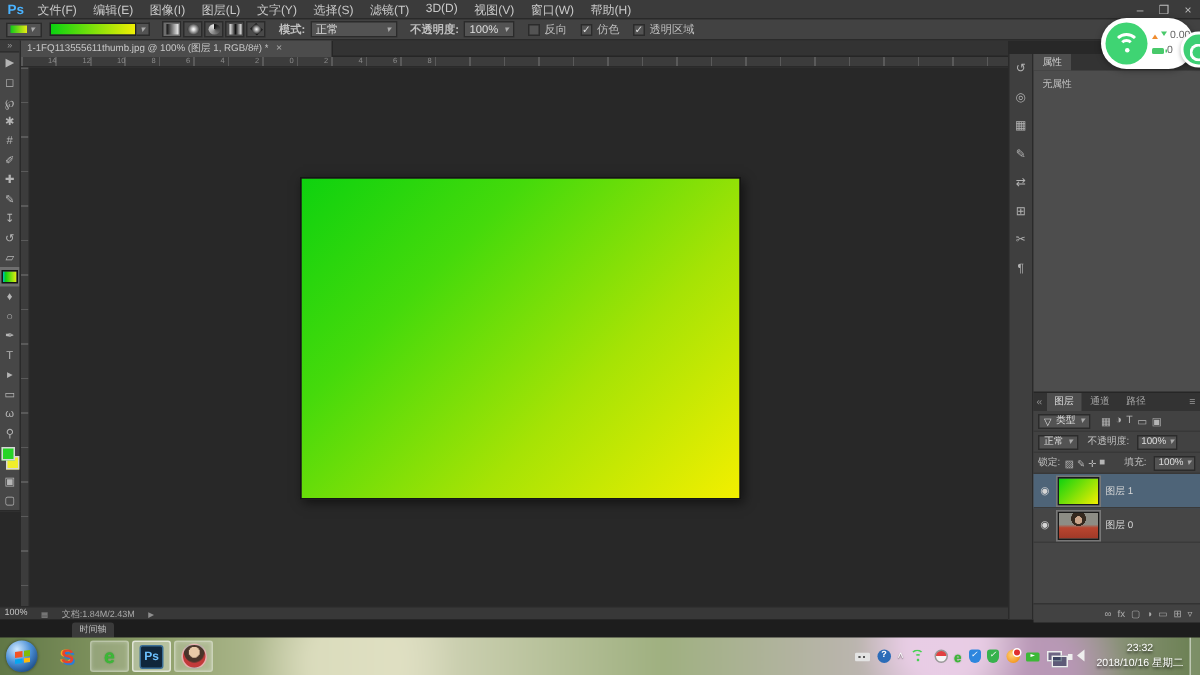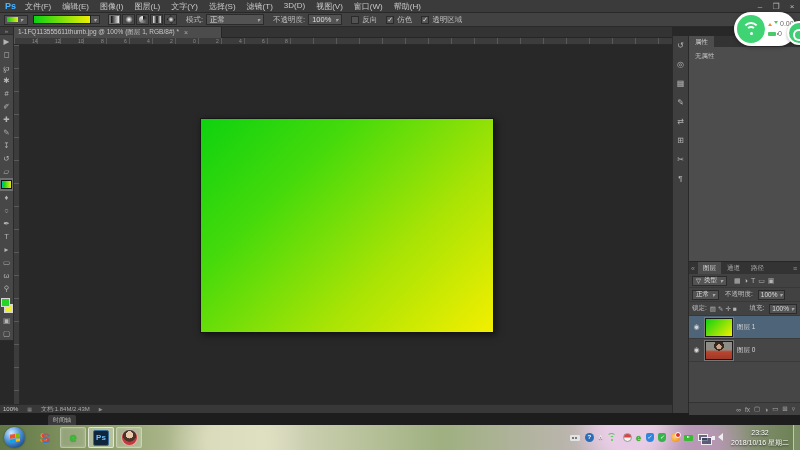--- a/index.html
+++ b/index.html
@@ -28,21 +28,21 @@
   .grad-arrow { width:9px; height:9px; background:#535353; border:1px solid #2b2b2b; border-left:none; display:flex; align-items:center; justify-content:center; margin-right:8px; }
   .type-btns { display:flex; gap:1px; margin-right:9px; }
   .type-btn { width:13px; height:11px; background:#4a4a4a; border:1px solid #2b2b2b; display:flex; align-items:center; justify-content:center; }
   .type-btn.on { background:#6d6d6d; }
   .type-btn i { width:8px; height:7px; display:block; }
   .tb-linear i { background:linear-gradient(90deg,#111,#eee); }
   .tb-radial i { background:radial-gradient(circle,#eee 10%,#111 90%); border-radius:50%; }
   .tb-angle  i { background:conic-gradient(#111,#eee); border-radius:50%; }
   .tb-reflect i { background:linear-gradient(90deg,#eee,#111 50%,#eee); }
   .tb-diamond i { background:radial-gradient(circle,#eee 5%,#111 85%); transform:rotate(45deg) scale(.8); }
-  .opt-label { margin-right:3px; white-space:nowrap; }
+  .opt-label { margin-right:3px; white-space:nowrap;font-weight:bold; }
   .opt-select { background:#535353; border:1px solid #2b2b2b; height:11px; display:flex; align-items:center;
     justify-content:space-between; padding:0 3px; margin-right:9px; color:#ddd; }
   .sel-mode { width:58px; }
   .sel-opacity { width:34px; }
   .chk { display:flex; align-items:center; gap:3px; margin-right:9px; }
   .chk .box { width:8px; height:8px; background:#535353; border:1px solid #2b2b2b; display:flex; align-items:center; justify-content:center; font-size:7px; color:#ddd; font-style:normal; }
   .chk.off .box b { visibility:hidden; }
   .chk b { font-weight:normal; }
 
   

